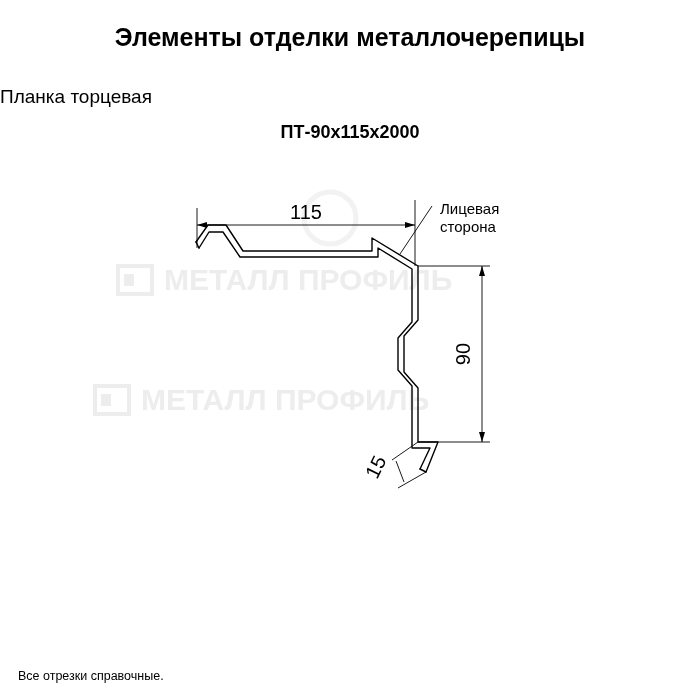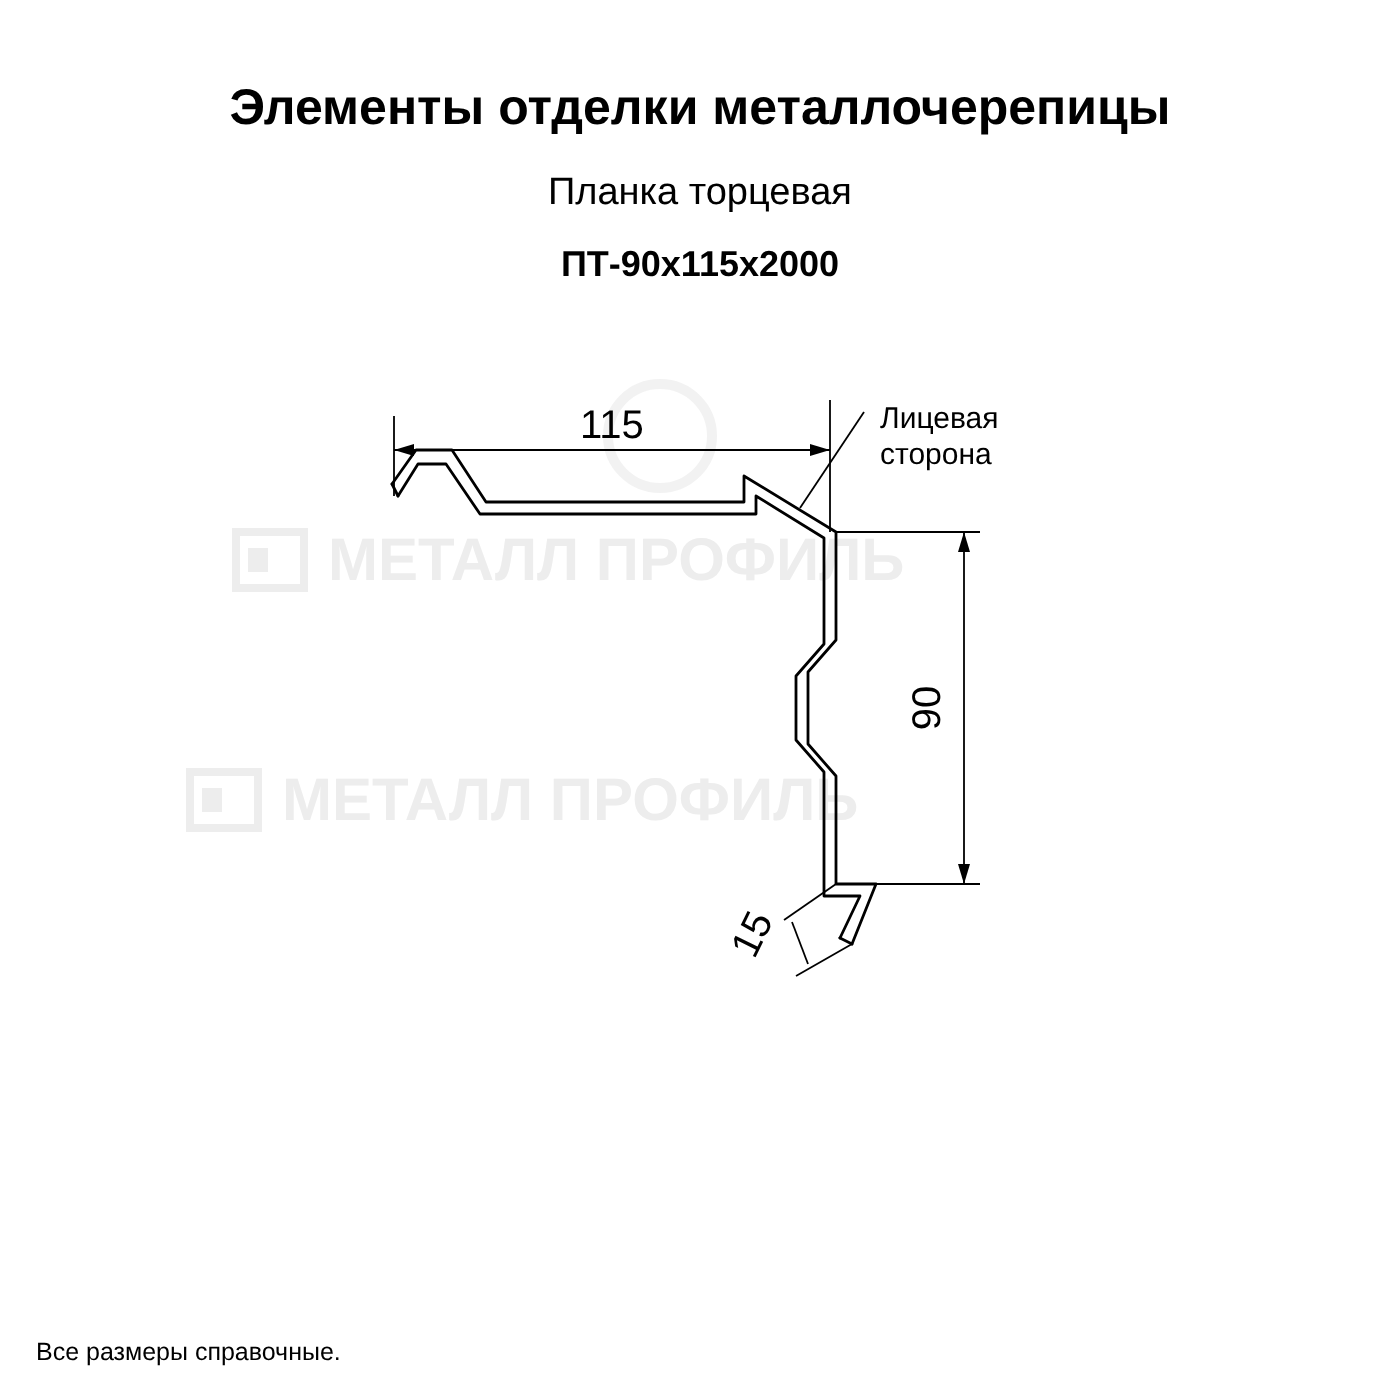--- a/index.html
+++ b/index.html
@@ -14,34 +14,34 @@
     font-family: "Liberation Sans", sans-serif;
     color: #000000;
     overflow: hidden;
   }
   .page {
     position: absolute;
     inset: 0;
   }
   .title {
     position: absolute;
-    top: 40px;
+    top: 23px;
     left: 0;
     width: 700px;
     text-align: center;
     font-size: 25px;
     font-weight: bold;
     letter-spacing: 0px;
   }
   .subtitle {
     position: absolute;
     top: 86px;
     left: 0;
     width: 700px;
-    text-align: center;
+    text-align: left;
     font-size: 19px;
   }
   .code {
     position: absolute;
     top: 122px;
     left: 0;
     width: 700px;
     text-align: center;
     font-size: 18px;
     font-weight: bold;
@@ -146,16 +146,16 @@
       <g stroke="#000000" stroke-width="0.9" fill="none">
         <line x1="400" y1="84" x2="432" y2="36"></line>
       </g>
       <text x="440" y="44" font-size="15" fill="#000000">Лицевая</text>
       <text x="440" y="62" font-size="15" fill="#000000">сторона</text>
 
     </svg>
   </div>
 
   <div class="footer">
-    <div>Все размеры справочные.</div>
+    <div>Все отрезки справочные.</div>
   </div>
 
 </div>
 
 </body></html>

